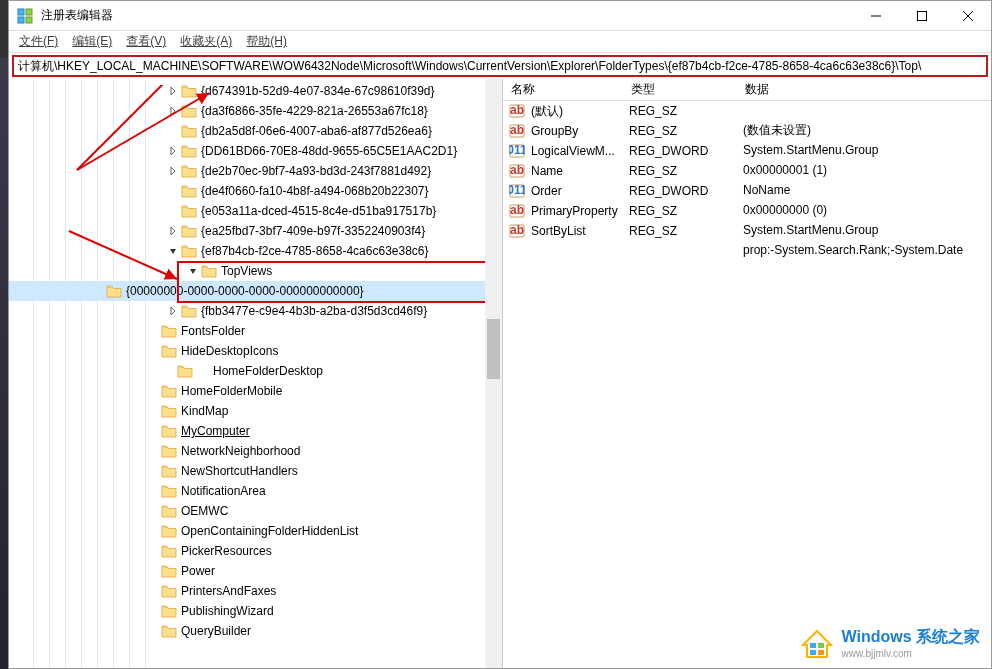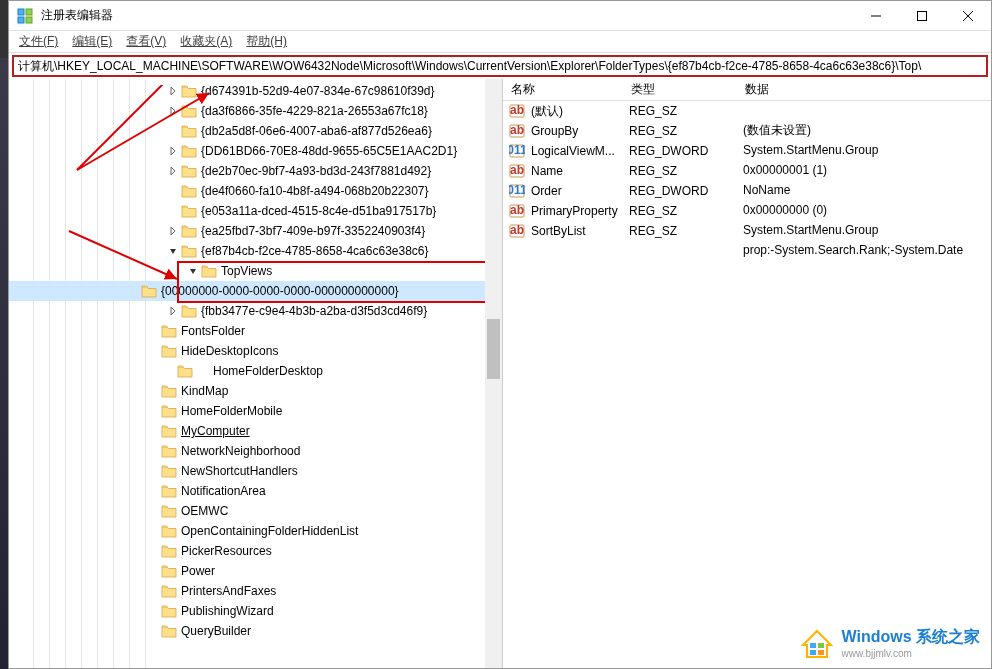--- a/index.html
+++ b/index.html
@@ -206,21 +206,21 @@
               <svg width="8" height="8" viewBox="0 0 8 8">
                 <path d="M1 2 L7 2 L4 7 Z" fill="#333"></path>
               </svg>
             </span>
             <svg class="folder-ico" viewBox="0 0 16 14">
               <path d="M1 3 L6 3 L7.5 4.5 L15 4.5 L15 13 L1 13 Z" fill="#ffe08a" stroke="#d9a441" stroke-width="0.8"></path>
               <path d="M1 3 L1 2 L5.5 2 L6.5 3" fill="#ffe08a" stroke="#d9a441" stroke-width="0.8"></path>
             </svg>
             <span class="label">TopViews</span>
           </div>
-          <div class="tree-row selected" style="padding-left: 118px;">
+          <div class="tree-row selected" style="padding-left: 83px;">
             <span class="expander empty"></span>
             <svg class="folder-ico" viewBox="0 0 16 14">
               <path d="M1 3 L6 3 L7.5 4.5 L15 4.5 L15 13 L1 13 Z" fill="#ffe08a" stroke="#d9a441" stroke-width="0.8"></path>
               <path d="M1 3 L1 2 L5.5 2 L6.5 3" fill="#ffe08a" stroke="#d9a441" stroke-width="0.8"></path>
             </svg>
             <span class="label">{00000000-0000-0000-0000-000000000000}</span>
           </div>
           <div class="tree-row" style="padding-left: 158px;">
             <span class="expander">
               <svg width="8" height="8" viewBox="0 0 8 8">
@@ -256,29 +256,29 @@
               <path d="M1 3 L1 2 L5.5 2 L6.5 3" fill="#ffe08a" stroke="#d9a441" stroke-width="0.8"></path>
             </svg>
             <span class="label">HomeFolderDesktop</span>
           </div>
           <div class="tree-row" style="padding-left: 138px;">
             <span class="expander empty"></span>
             <svg class="folder-ico" viewBox="0 0 16 14">
               <path d="M1 3 L6 3 L7.5 4.5 L15 4.5 L15 13 L1 13 Z" fill="#ffe08a" stroke="#d9a441" stroke-width="0.8"></path>
               <path d="M1 3 L1 2 L5.5 2 L6.5 3" fill="#ffe08a" stroke="#d9a441" stroke-width="0.8"></path>
             </svg>
+            <span class="label">HomeFolderMobile</span>
+          </div>
+          <div class="tree-row" style="padding-left: 138px;">
+            <span class="expander empty"></span>
+            <svg class="folder-ico" viewBox="0 0 16 14">
+              <path d="M1 3 L6 3 L7.5 4.5 L15 4.5 L15 13 L1 13 Z" fill="#ffe08a" stroke="#d9a441" stroke-width="0.8"></path>
+              <path d="M1 3 L1 2 L5.5 2 L6.5 3" fill="#ffe08a" stroke="#d9a441" stroke-width="0.8"></path>
+            </svg>
             <span class="label">KindMap</span>
-          </div>
-          <div class="tree-row" style="padding-left: 138px;">
-            <span class="expander empty"></span>
-            <svg class="folder-ico" viewBox="0 0 16 14">
-              <path d="M1 3 L6 3 L7.5 4.5 L15 4.5 L15 13 L1 13 Z" fill="#ffe08a" stroke="#d9a441" stroke-width="0.8"></path>
-              <path d="M1 3 L1 2 L5.5 2 L6.5 3" fill="#ffe08a" stroke="#d9a441" stroke-width="0.8"></path>
-            </svg>
-            <span class="label">HomeFolderMobile</span>
           </div>
           <div class="tree-row" style="padding-left: 138px; text-decoration: underline;">
             <span class="expander empty"></span>
             <svg class="folder-ico" viewBox="0 0 16 14">
               <path d="M1 3 L6 3 L7.5 4.5 L15 4.5 L15 13 L1 13 Z" fill="#ffe08a" stroke="#d9a441" stroke-width="0.8"></path>
               <path d="M1 3 L1 2 L5.5 2 L6.5 3" fill="#ffe08a" stroke="#d9a441" stroke-width="0.8"></path>
             </svg>
             <span class="label">MyComputer</span>
           </div>
           <div class="tree-row" style="padding-left: 138px;">

